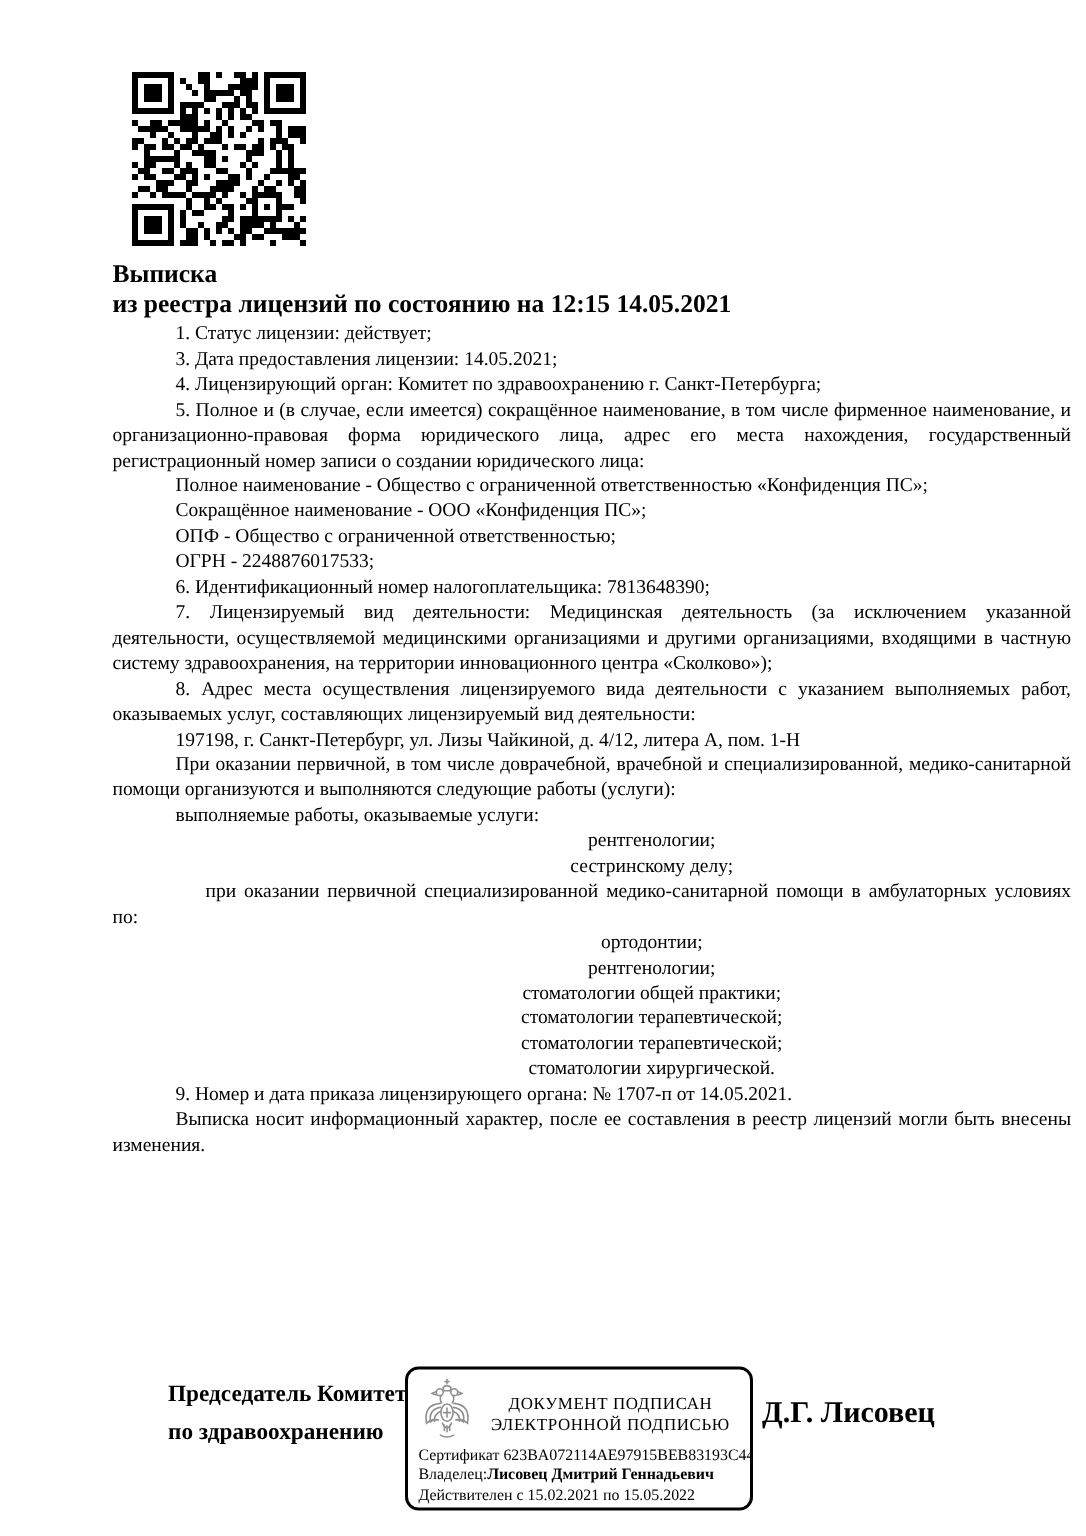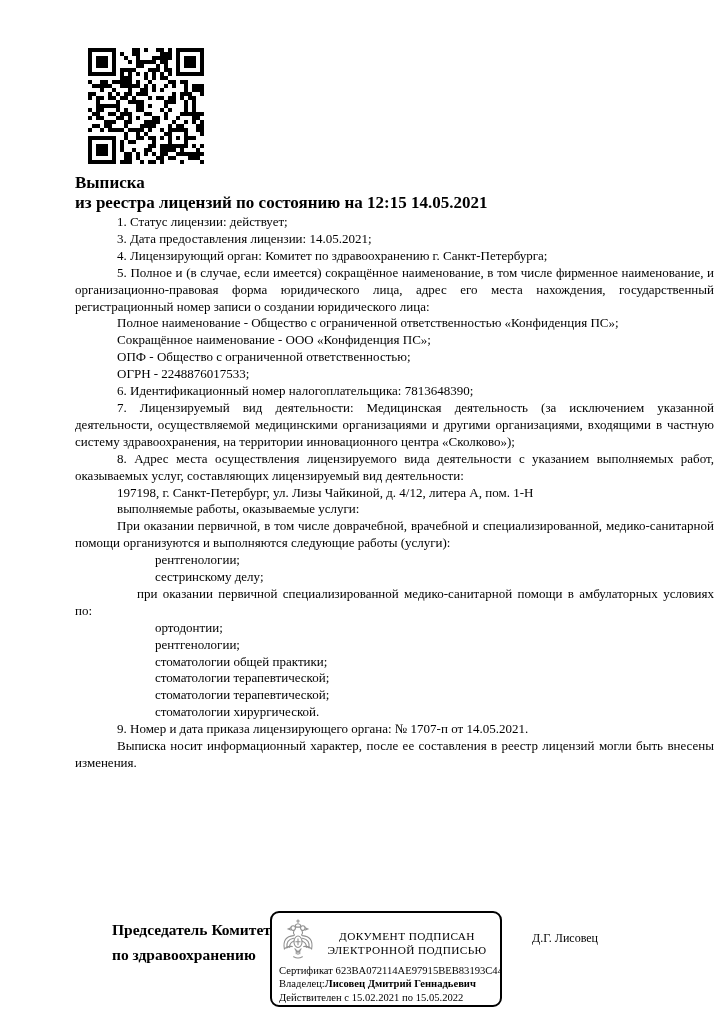--- a/index.html
+++ b/index.html
@@ -12,29 +12,29 @@
   .qr{position:absolute;left:88px;top:48px;width:116px;height:116px;}
   .title-block{
     position:absolute;left:75px;top:173px;width:639px;
     text-align:left;font-weight:bold;font-size:17px;line-height:20px;
   }
   .body-text{
     position:absolute;left:75px;top:214px;width:639px;
     font-size:13px;line-height:16.9px;
   }
   .para{margin:0;text-align:justify;text-indent:42px;}
-  .para.list{text-align:left;text-indent:80px;}
+  .para.list{text-align:center;text-indent:80px;}
   .para.deep{text-indent:62px;}
   .sig-position{
     position:absolute;left:112px;top:917px;width:300px;
     font-weight:bold;font-size:15.5px;line-height:25px;z-index:1;
   }
   .sig-name{
-    position:absolute;left:532px;top:931px;
-    font-weight:normal;font-size:12px;z-index:1;
+    position:absolute;left:508px;top:931px;
+    font-weight:bold;font-size:20px;z-index:1;
   }
   .stamp{
     position:absolute;left:270px;top:911px;width:228px;height:92px;
     background:#fff;border:2px solid #000;border-radius:9px;z-index:2;
   }
   .stamp-top{display:flex;align-items:center;padding:5px 4px 0 6px;}
   .emblem{width:40px;height:44px;flex:none;}
   .stamp-header{
     flex:1;text-align:center;font-size:11.3px;line-height:14px;
     letter-spacing:0.4px;margin-top:5px;
@@ -479,22 +479,22 @@
       <p class="para normal">4. Лицензирующий орган: Комитет по здравоохранению г. Санкт-Петербурга;</p>
       <p class="para normal">5. Полное и (в случае, если имеется) сокращённое наименование, в том числе фирменное наименование, и организационно-правовая форма юридического лица, адрес его места нахождения, государственный регистрационный номер записи о создании юридического лица:</p>
       <p class="para normal">Полное наименование - Общество с ограниченной ответственностью «Конфиденция ПС»;</p>
       <p class="para normal">Сокращённое наименование - ООО «Конфиденция ПС»;</p>
       <p class="para normal">ОПФ - Общество с ограниченной ответственностью;</p>
       <p class="para normal">ОГРН - 2248876017533;</p>
       <p class="para normal">6. Идентификационный номер налогоплательщика: 7813648390;</p>
       <p class="para normal">7. Лицензируемый вид деятельности: Медицинская деятельность (за исключением указанной деятельности, осуществляемой медицинскими организациями и другими организациями, входящими в частную систему здравоохранения, на территории инновационного центра «Сколково»);</p>
       <p class="para normal">8. Адрес места осуществления лицензируемого вида деятельности с указанием выполняемых работ, оказываемых услуг, составляющих лицензируемый вид деятельности:</p>
       <p class="para normal">197198, г. Санкт-Петербург, ул. Лизы Чайкиной, д. 4/12, литера А, пом. 1-Н</p>
+      <p class="para normal">При оказании первичной, в том числе доврачебной, врачебной и специализированной, медико-санитарной помощи организуются и выполняются следующие работы (услуги):</p>
       <p class="para normal">выполняемые работы, оказываемые услуги:</p>
-      <p class="para normal">При оказании первичной, в том числе доврачебной, врачебной и специализированной, медико-санитарной помощи организуются и выполняются следующие работы (услуги):</p>
       <p class="para list">рентгенологии;</p>
       <p class="para list">сестринскому делу;</p>
       <p class="para deep">при оказании первичной специализированной медико-санитарной помощи в амбулаторных условиях по:</p>
       <p class="para list">ортодонтии;</p>
       <p class="para list">рентгенологии;</p>
       <p class="para list">стоматологии общей практики;</p>
       <p class="para list">стоматологии терапевтической;</p>
       <p class="para list">стоматологии терапевтической;</p>
       <p class="para list">стоматологии хирургической.</p>
       <p class="para normal">9. Номер и дата приказа  лицензирующего органа: № 1707-п от 14.05.2021.</p>

